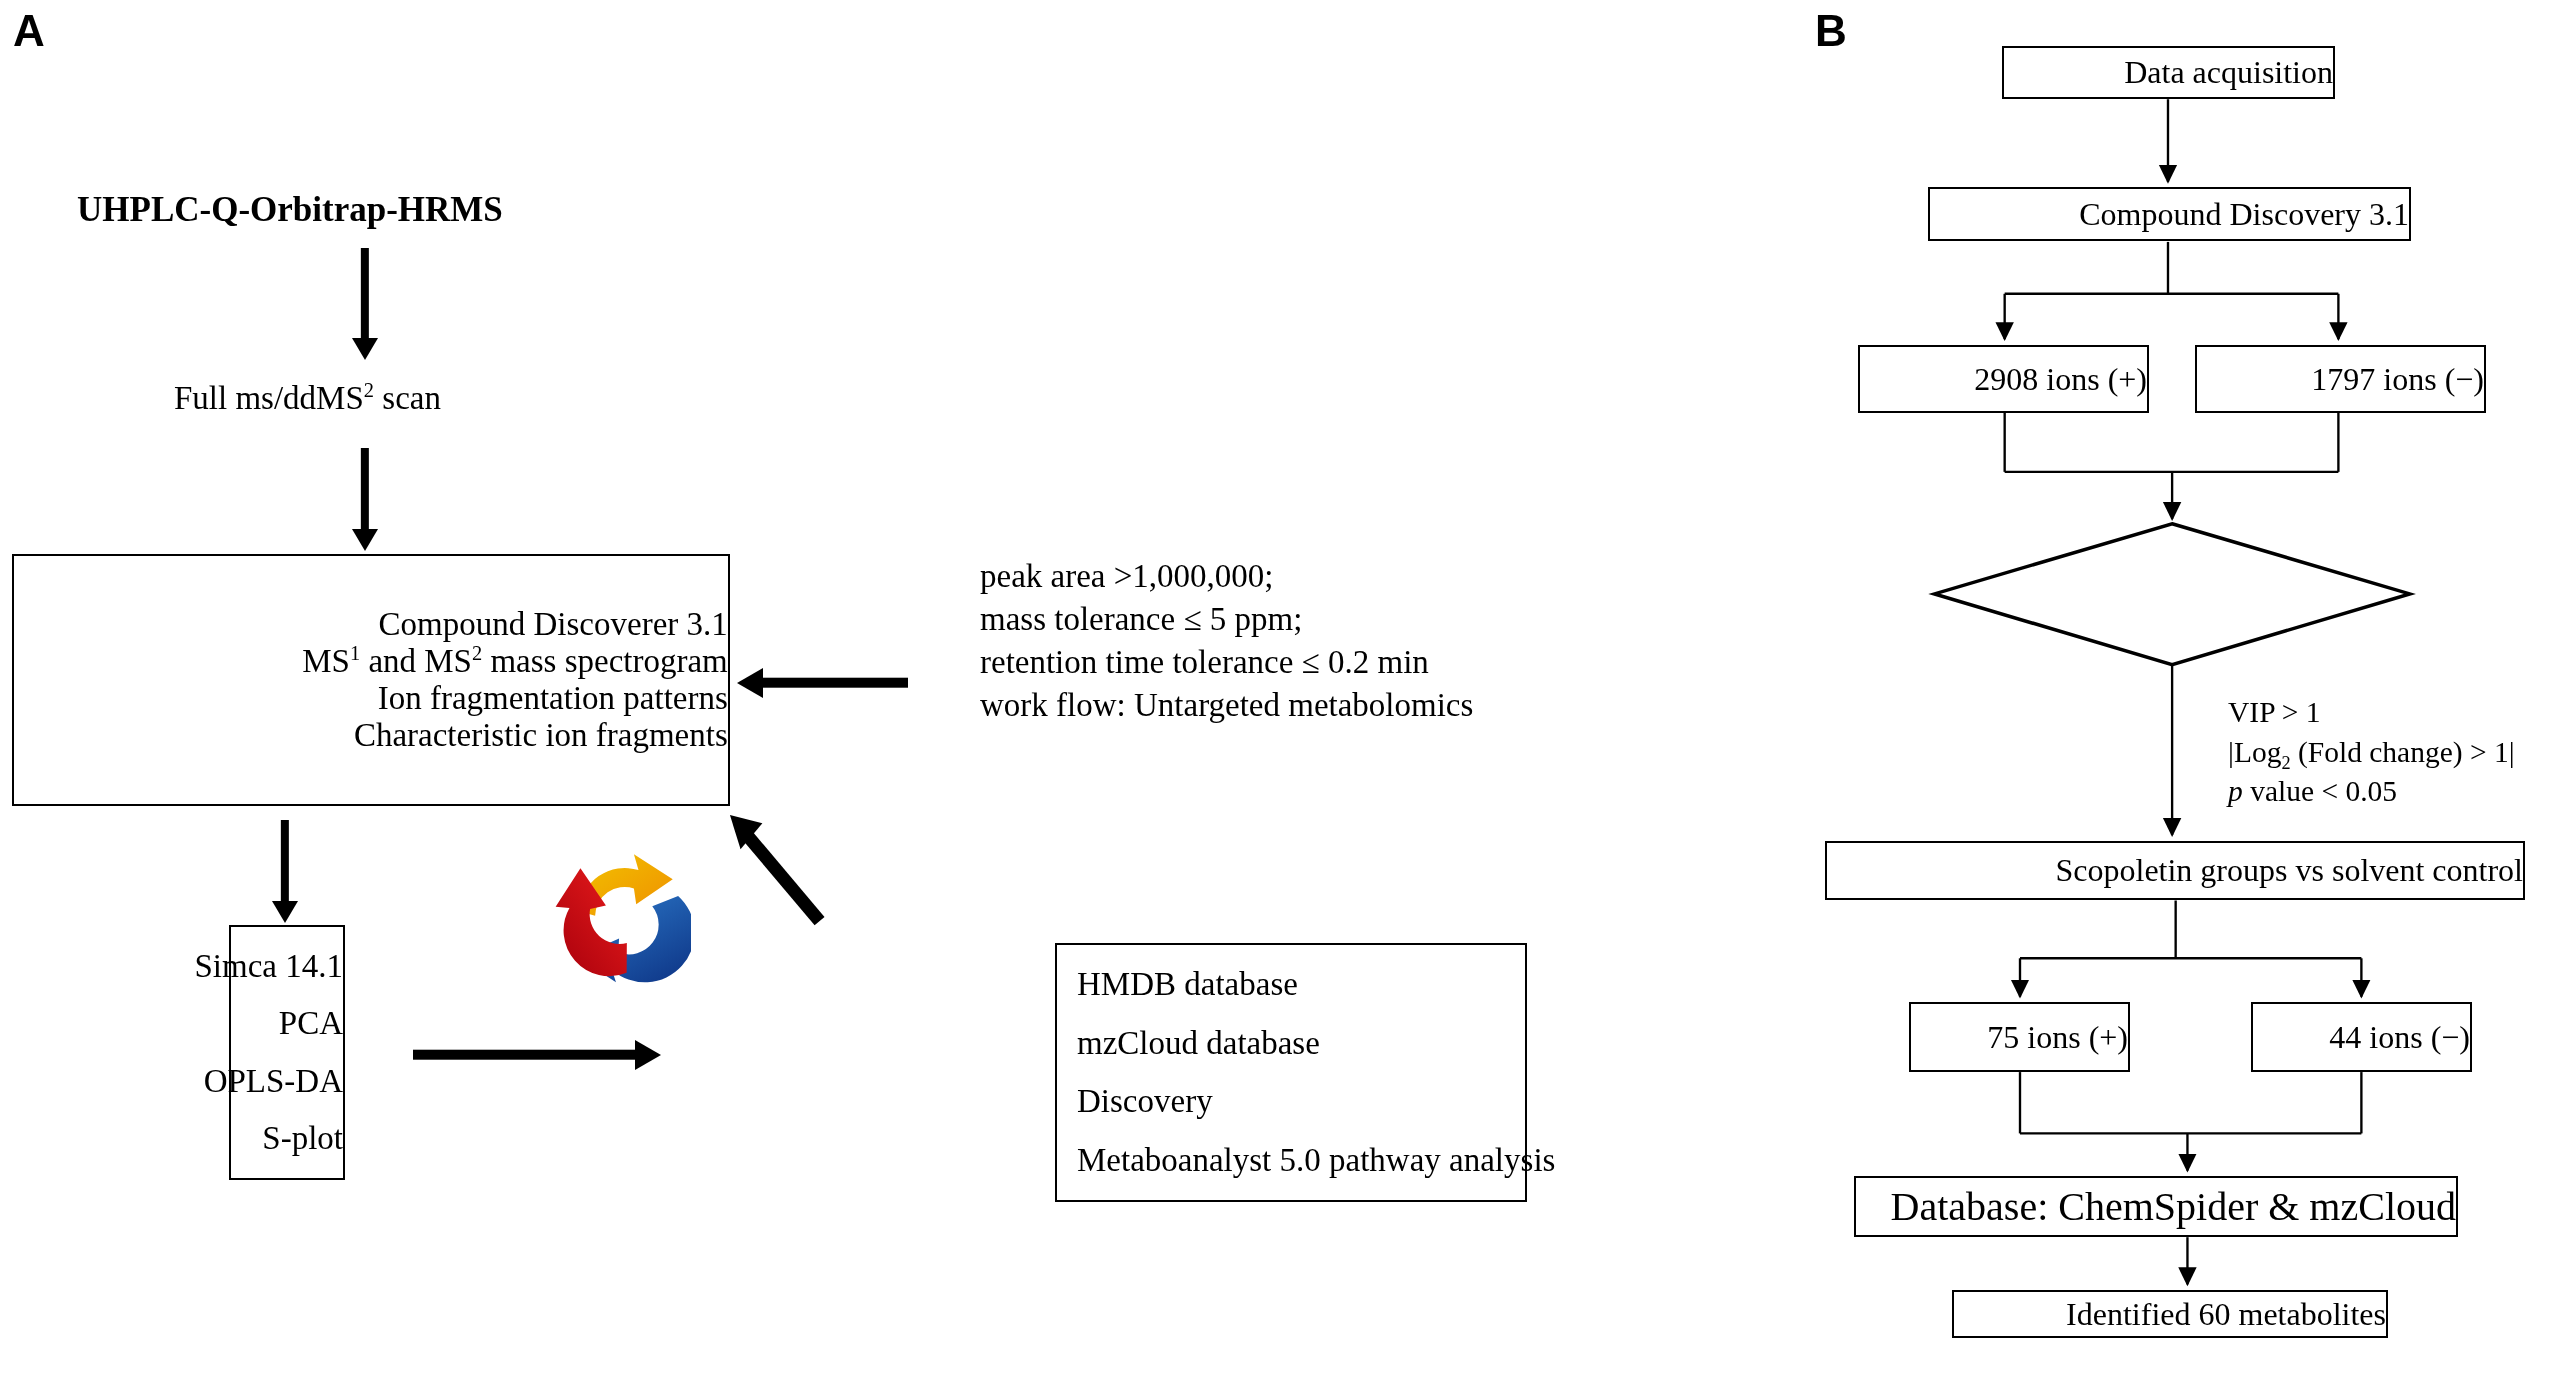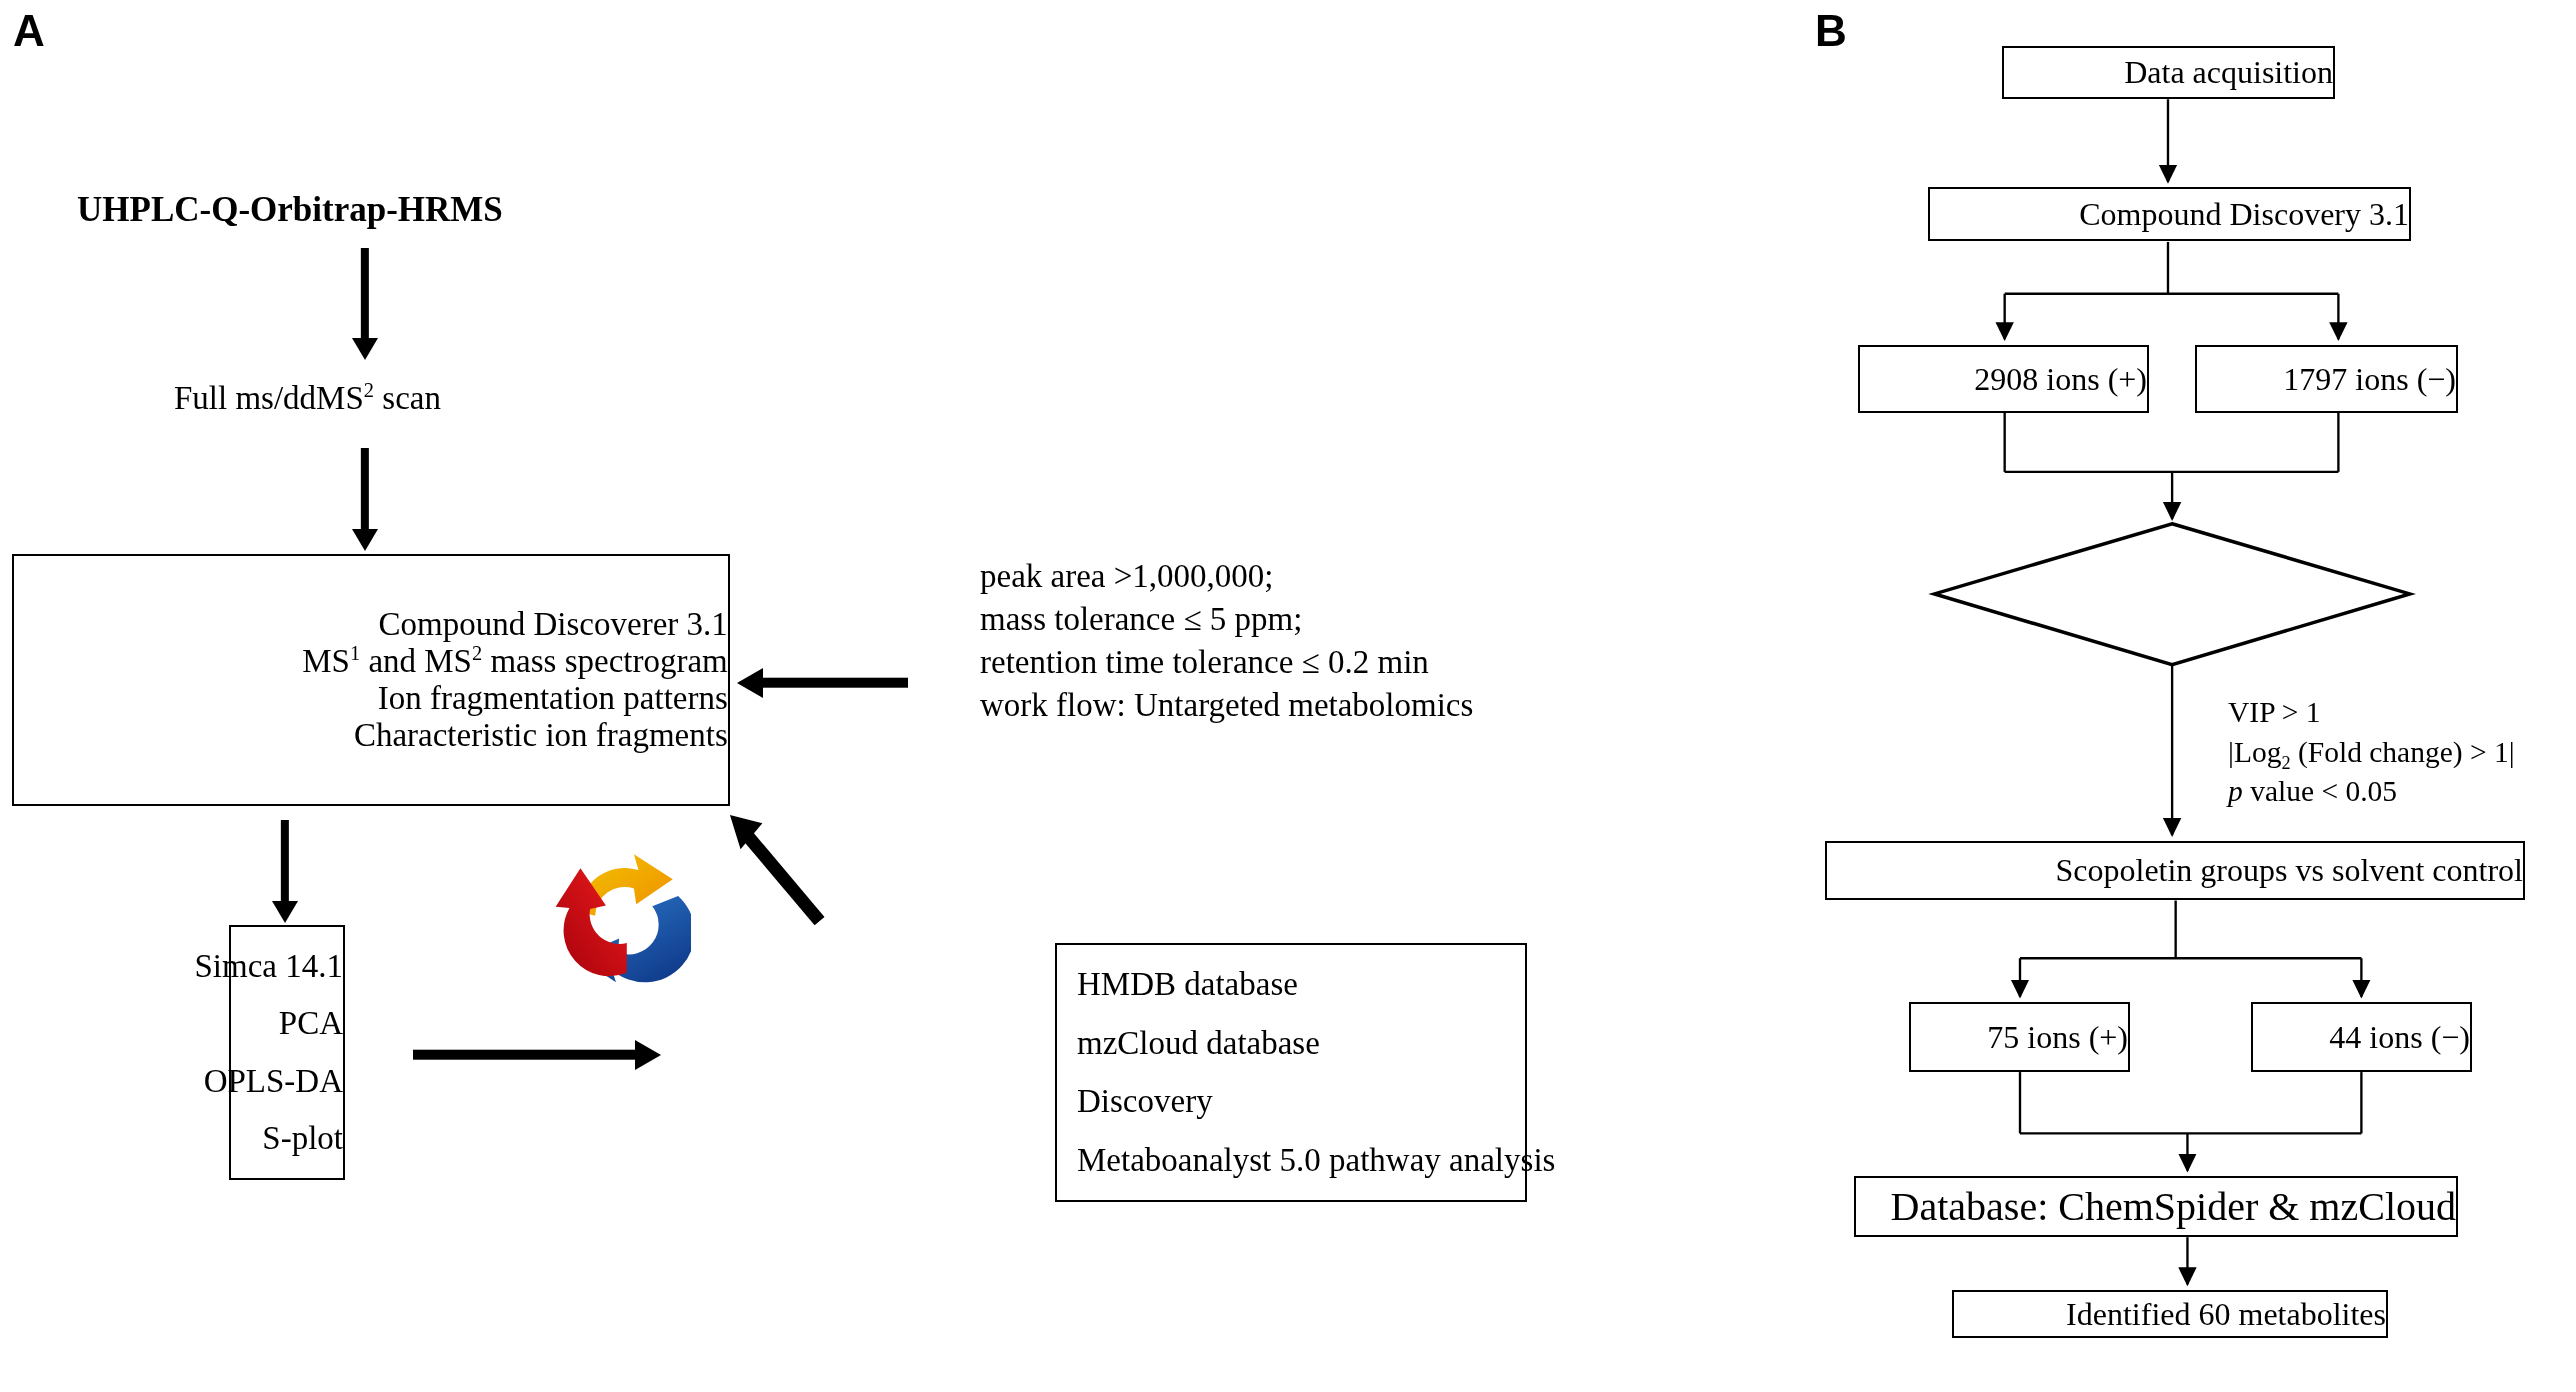--- a/index.html
+++ b/index.html
@@ -208,21 +208,21 @@
   </div>
 
   <div class="node" style="left:1928px; top:187px; width:483px; height:54px; font-size:32px;">
     <span class="ln">Compound Discovery 3.1</span>
   </div>
 
   <div class="node" style="left:1858px; top:345px; width:291px; height:68px; font-size:32px;">
     <span class="ln">2908 ions (+)</span>
   </div>
 
-  <div class="node" style="left:2195px; top:345px; width:263px; height:68px; font-size:32px;">
+  <div class="node" style="left:2195px; top:345px; width:291px; height:68px; font-size:32px;">
     <span class="ln">1797 ions (−)</span>
   </div>
 
   <div class="freetext" style="left:2172px; top:538px; transform:translateX(-50%); font-size:32px; text-align:center;">
     <span class="ln" style="display:block;">PCA</span>
     <span class="ln" style="display:block;">OPLS-DA &amp; S-plot</span>
   </div>
 
   <div class="freeblock" style="left:2183px; top:693px; font-size:29.5px; line-height:1.34;">
     <span class="ln">VIP &gt; 1</span>

